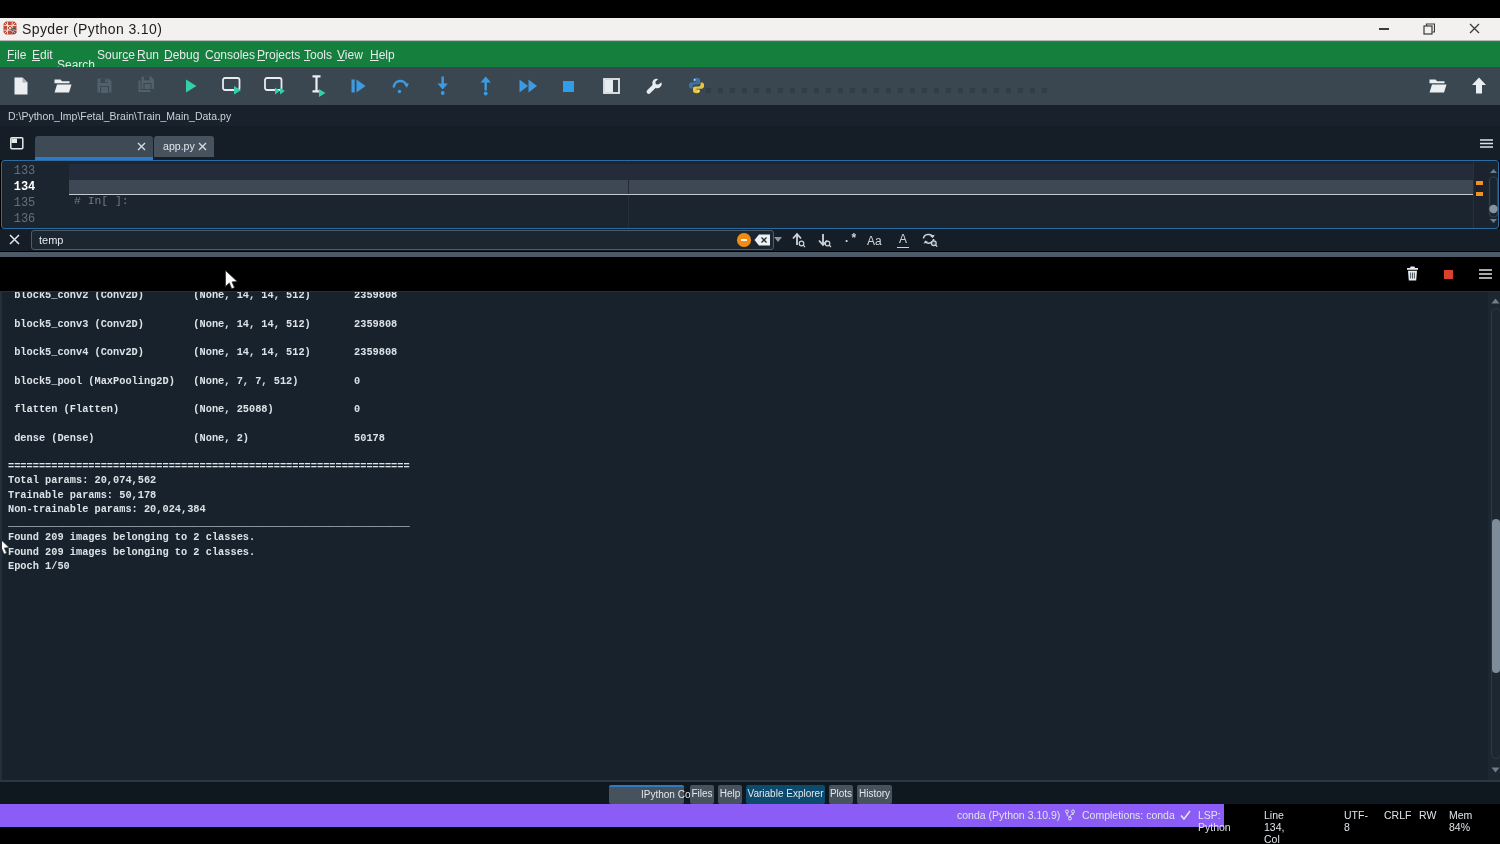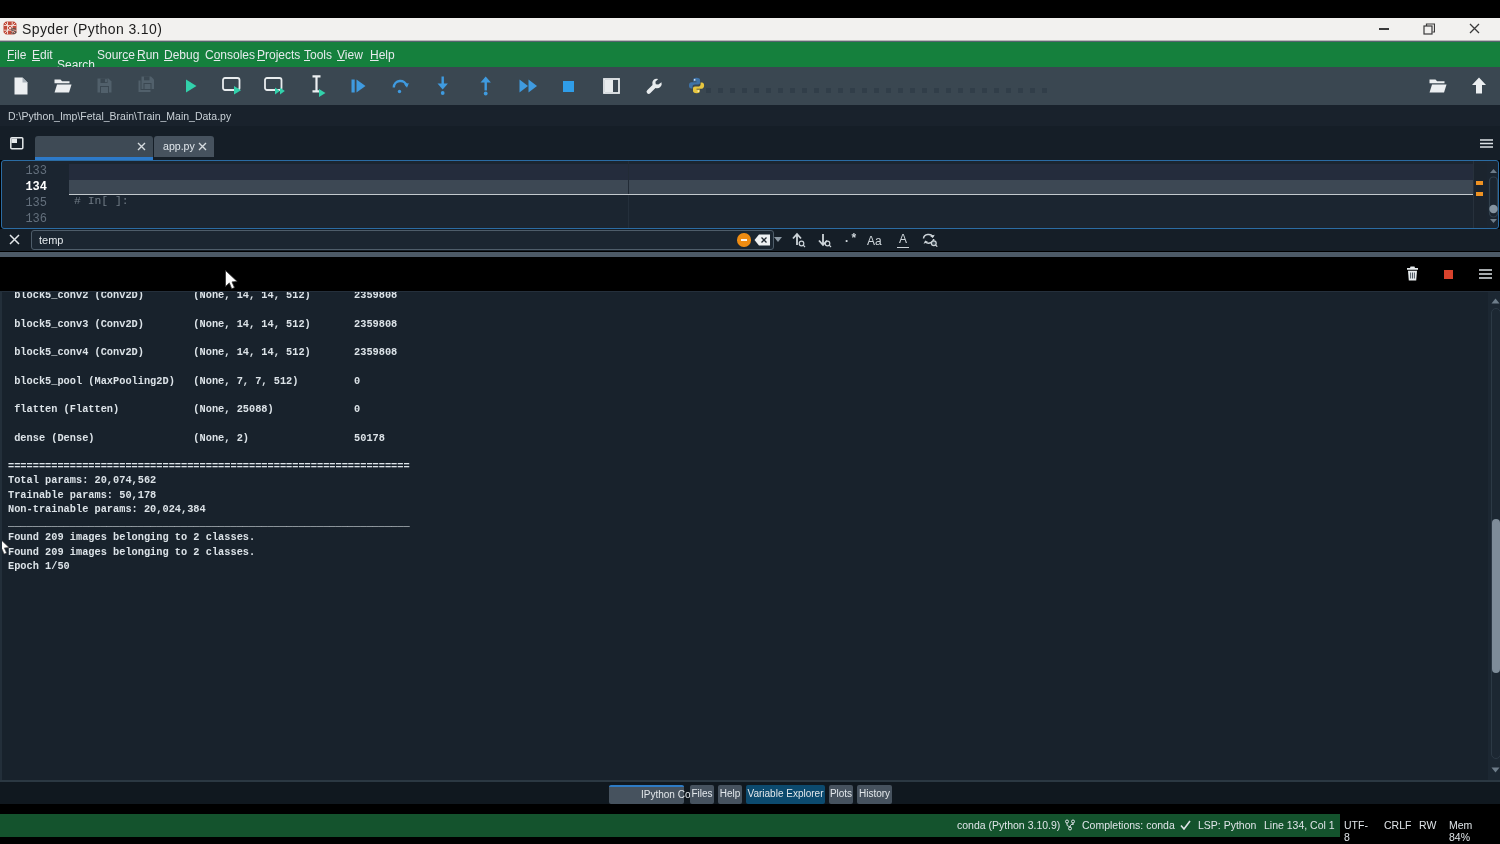--- a/index.html
+++ b/index.html
@@ -207,21 +207,21 @@
     <path d="M0 1h13M0 4.5h13M0 8h13" stroke="#dde2e6" stroke-width="1.6"></path>
   </svg>
 </div>
 
 <div class="abs" id="editor" style="left:1px;top:160px;width:1496px;height:67px;background:#1b2530;border:1.5px solid #2b6ca3;border-radius:3px;overflow:hidden;">
   <div class="abs" style="left:67px;top:3px;width:1404px;height:16px;background:#242c3c;"></div>
   <div class="abs" style="left:67px;top:19px;width:1404px;height:13.5px;background:#3d4854;"></div>
   <div class="abs" style="left:67px;top:32.5px;width:1404px;height:1.5px;background:#c3c9cd;"></div>
   <div class="abs" style="left:626px;top:0;width:1px;height:33px;background:#222b36;"></div>
   <div class="abs" style="left:626px;top:34px;width:1px;height:33px;background:#242f3b;"></div>
-  <div class="abs mono" style="left:0;top:3.4px;width:45px;text-align:right;font-size:12px;line-height:15.7px;color:#64707d;">
+  <div class="abs mono" style="left:0;top:3.4px;width:45px;text-align:center;font-size:12px;line-height:15.7px;color:#64707d;">
     <div>133</div>
         <div style="color:#ffffff;font-weight:bold;">134</div>
         <div>135</div>
         <div>136</div>
   </div>
   <div class="abs mono" style="left:72px;top:33.2px;font-size:11.4px;line-height:15.7px;color:#6f7a84;white-space:pre;"># In[ ]:</div>
 
   <div class="abs" style="left:1471px;top:0;width:13px;height:67px;background:#1b242e;border-left:1px solid #27313c;"></div>
   <div class="abs" style="left:1474px;top:20px;width:7px;height:4px;background:#ee9222;"></div>
   <div class="abs" style="left:1474px;top:31px;width:7px;height:4px;background:#ee9222;"></div>
@@ -337,21 +337,21 @@
 
 <div class="abs" style="left:0;top:782px;width:1500px;height:22px;background:#10181f;font-size:10px;color:#e2e7eb;white-space:nowrap;">
   <div class="abs" style="left:609px;top:3px;width:75px;height:19px;background:#46525e;border-top:2.5px solid #2e7bc4;border-radius:2px;box-sizing:border-box;text-align:center;line-height:16px;padding-left:32px;">IPython Console</div>
   <div class="abs" style="left:690px;top:3px;width:24px;height:19px;background:#46525e;border-radius:2px;box-sizing:border-box;text-align:center;line-height:18px;">Files</div>
   <div class="abs" style="left:718px;top:3px;width:24px;height:19px;background:#46525e;border-radius:2px;box-sizing:border-box;text-align:center;line-height:18px;">Help</div>
   <div class="abs" style="left:746px;top:3px;width:79px;height:19px;background:#0c4a6e;border-radius:2px;box-sizing:border-box;text-align:center;line-height:18px;">Variable Explorer</div>
   <div class="abs" style="left:829px;top:3px;width:24px;height:19px;background:#46525e;border-radius:2px;box-sizing:border-box;text-align:center;line-height:18px;">Plots</div>
   <div class="abs" style="left:857px;top:3px;width:35px;height:19px;background:#46525e;border-radius:2px;box-sizing:border-box;text-align:center;line-height:18px;">History</div>
 </div>
 
-<div class="abs" style="left:0;top:804px;width:1340px;height:23px;background:#14532d;font-size:10.5px;color:#dfe4e8;margin-top:10px;">
+<div class="abs" style="left:0;top:804px;width:1224px;height:23px;background:#8b5cf6;font-size:10.5px;color:#dfe4e8;">
   <span class="abs" style="left:957px;top:5px;">conda (Python 3.10.9)</span>
   <svg class="abs" style="left:1064px;top:5px;" width="12" height="12" viewBox="0 0 12 12">
     <circle cx="3" cy="2.5" r="1.5" fill="none" stroke="#dfe4e8" stroke-width="1"></circle>
     <circle cx="9" cy="2.5" r="1.5" fill="none" stroke="#dfe4e8" stroke-width="1"></circle>
     <circle cx="6" cy="9.5" r="1.5" fill="none" stroke="#dfe4e8" stroke-width="1"></circle>
     <path d="M3 4v2c0 1.5 3 1 3 2.5M9 4v2c0-1.5-3-1-3 2.5" fill="none" stroke="#dfe4e8" stroke-width="1"></path>
   </svg>
   <span class="abs" style="left:1082px;top:5px;">Completions: conda</span>
   <svg class="abs" style="left:1180px;top:6px;" width="11" height="10" viewBox="0 0 11 10">
         <path d="M1 5.5l3 3.5 6-8" fill="none" stroke="#dfe4e8" stroke-width="1.6"></path>

